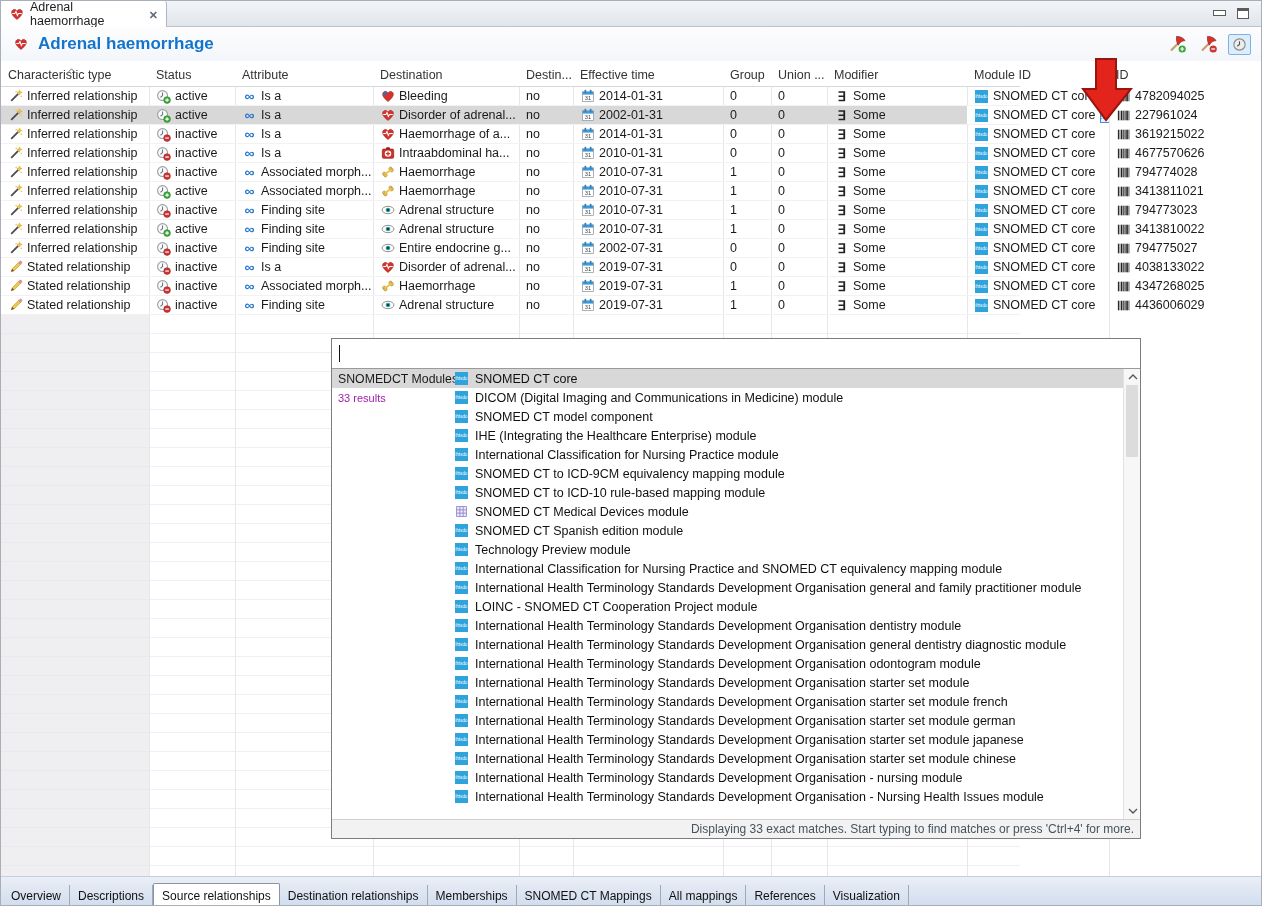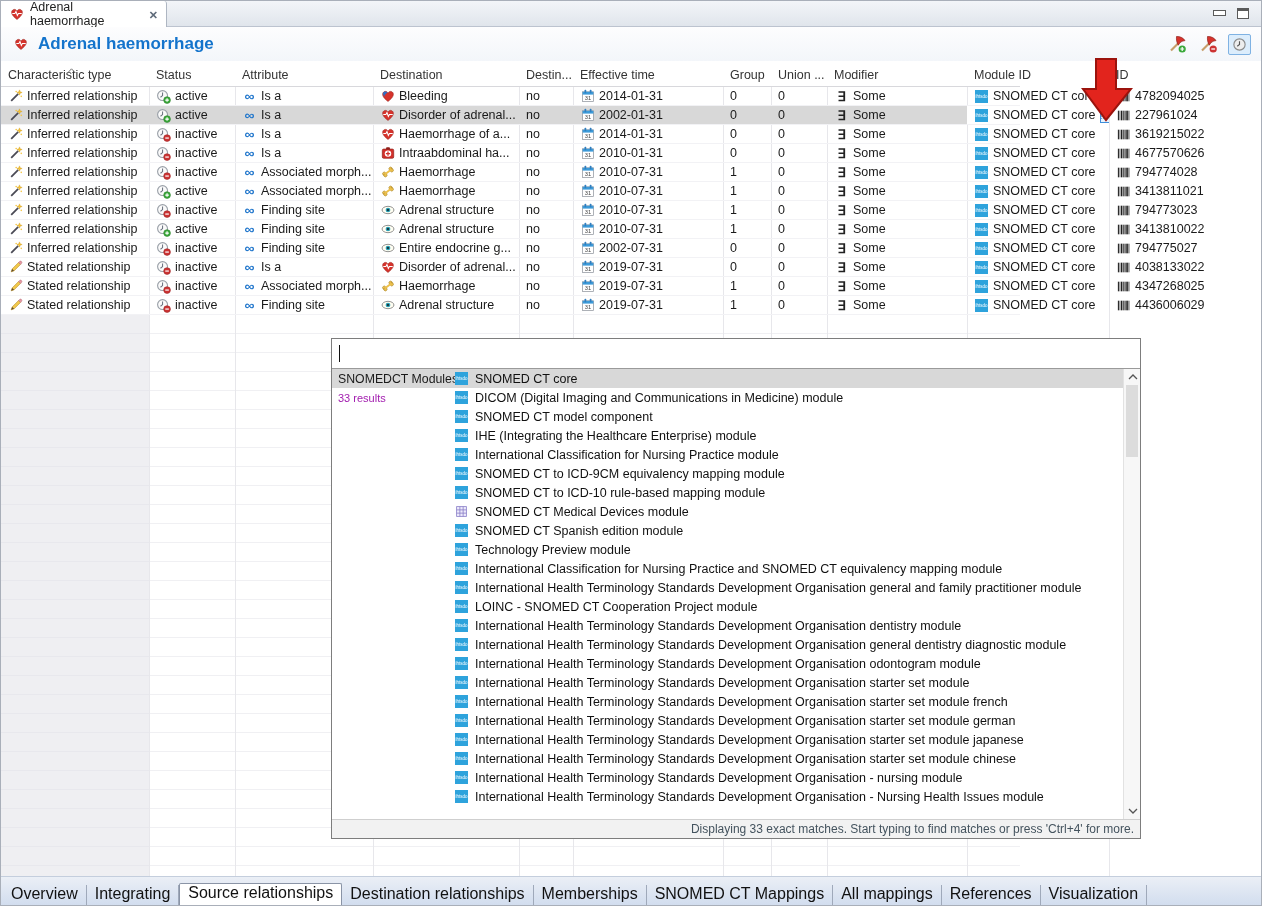--- a/index.html
+++ b/index.html
@@ -81,21 +81,21 @@
   .sarrow-up { top:3px; } .sarrow-dn { bottom:3px; }
   .sthumb { position:absolute; left:2px; top:16px; width:12px; height:72px; background:#dcdcdc; cursor:grab; }
   .popup-status { height:19px; background:#f2f2f2; border-top:1px solid #cfcfcf; display:flex;
                   align-items:center; justify-content:flex-end; padding-right:6px;
                   font-size:12px; color:#44535e; }
 
   
   .bottombar { position:absolute; left:0; top:875px; width:100%; height:31px;
                background:linear-gradient(#ebeff6,#d0dcee); border-top:1px solid #c4cedd; }
   .btabs { position:absolute; left:2px; bottom:0; display:flex; align-items:flex-end; }
-  .btab { height:22px; display:flex; padding:0 8px; font-size:16px; color:#111;
+  .btab { height:22px; display:flex; align-items:center; padding:0 8px; font-size:12px; color:#111;
           border-right:1px solid #9fa9ba; cursor:pointer; white-space:nowrap; }
   .btab.active { background:#fff; border:1px solid #8a94a6; border-bottom:none; height:24px;
                  border-radius:2px 2px 0 0; }
 </style>
 </head>
 <body>
 
 <div id="window">
 
   <div class="tabbar">
@@ -1435,21 +1435,21 @@
     </div>
     <div class="popup-status">Displaying 33 exact matches. Start typing to find matches or press 'Ctrl+4' for more.</div>
   </div>
 
   <div class="bottombar">
     <div class="btabs" id="btabs">
         <div class="btab">
           <span>Overview</span>
         </div>
         <div class="btab">
-          <span>Integrating</span>
+          <span>Descriptions</span>
         </div>
         <div class="btab active">
           <span>Source relationships</span>
         </div>
         <div class="btab">
           <span>Destination relationships</span>
         </div>
         <div class="btab">
           <span>Memberships</span>
         </div>

